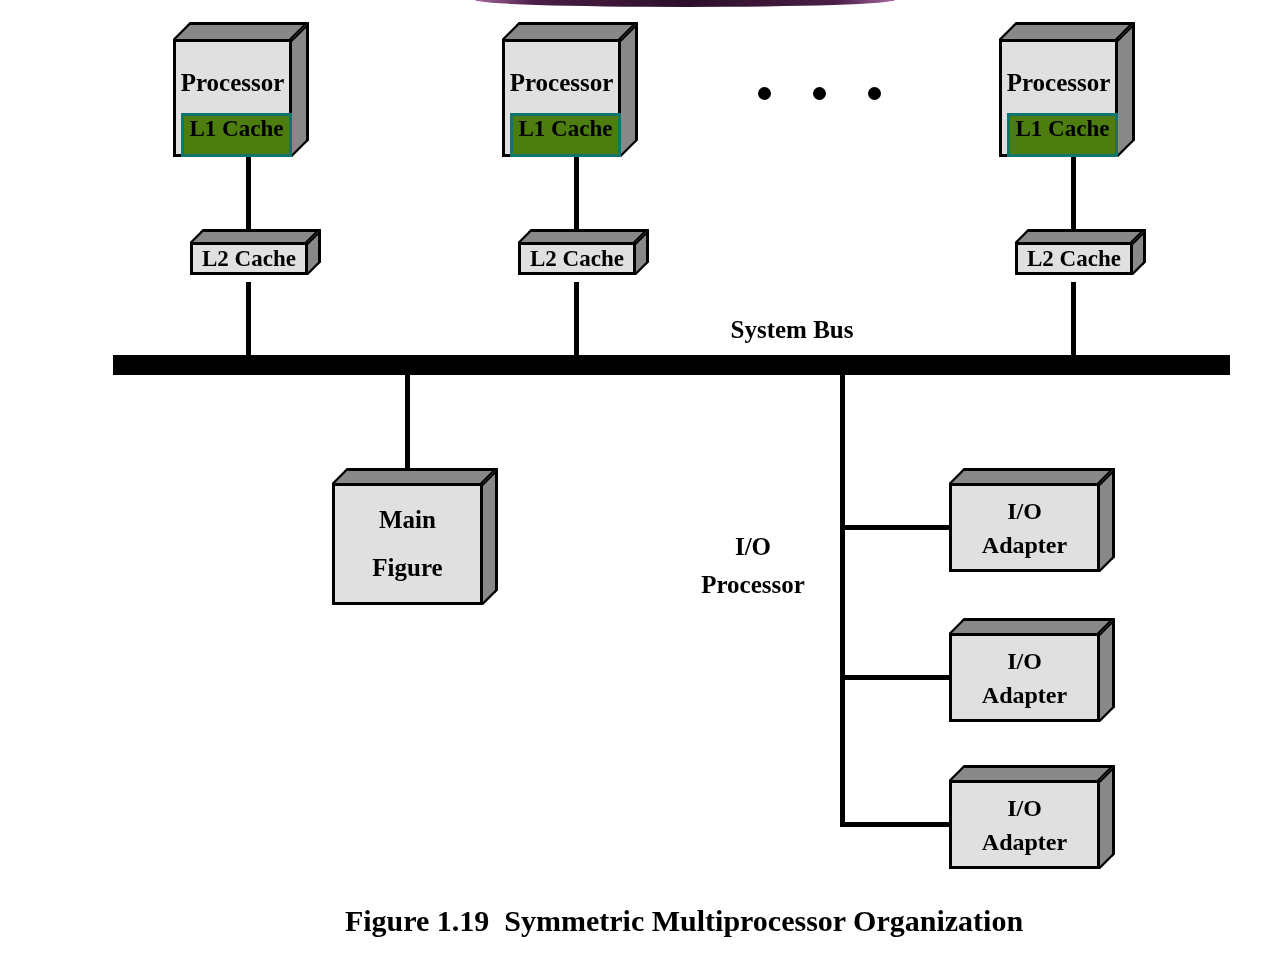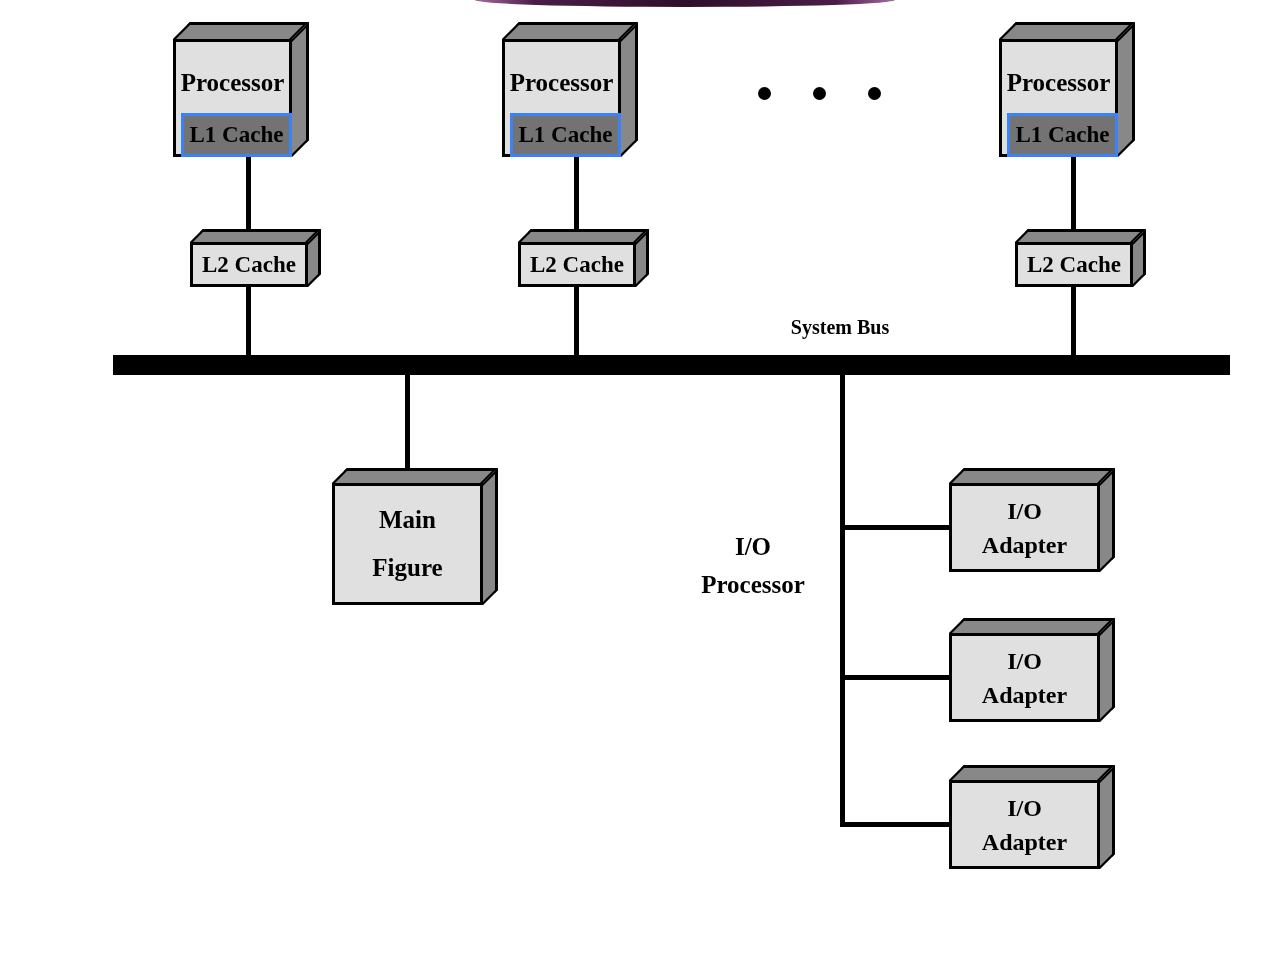--- a/index.html
+++ b/index.html
@@ -54,50 +54,50 @@
   .d15 .topf { top: -15px; height: 15px; }
   .d15 .sidef { width: 15px; }
   .d13 .topf { top: -13px; height: 13px; }
   .d13 .sidef { width: 13px; }
 
   .proc { width: 119px; height: 118px; }
   .proc .proc-label { margin-top: 27px; text-align: center; font-size: 25px; }
   .l1 {
     position: absolute; right: -3px; bottom: -3px;
     width: 111px; height: 44px;
-    background: #737373;
-    border: 3px solid #3b82f6;
-    box-sizing: border-box;
-    display: flex; align-items: center; justify-content: center;
+    background: #4d7c0f;
+    border: 3px solid #0f766e;
+    box-sizing: border-box;
+    display: flex; align-items: flex-start; justify-content: center;
     font-size: 23px;
   }
-  .l2 { width: 118px; height: 45px; }
+  .l2 { width: 118px; height: 33px; }
   .l2 .front { display: flex; align-items: center; justify-content: center; font-size: 23px; }
 
   .mem { width: 151px; height: 122px; }
   .mem .front {
     display: flex; flex-direction: column; align-items: center; justify-content: center;
     font-size: 25px; line-height: 36px; gap: 12px;
   }
   .adapter { width: 151px; height: 89px; }
   .adapter .front {
     display: flex; flex-direction: column; align-items: center; justify-content: center;
     font-size: 24px; line-height: 34px;
   }
 
   
   .vline, .hline, .bus { position: absolute; background: #000; z-index: 0; }
   .vline { width: 5px; }
   .hline { height: 5px; }
   .bus { left: 113px; top: 355px; width: 1117px; height: 20px; z-index: 1; }
 
   .bus-label {
-    position: absolute; left: 840px; top: 316px;
+    position: absolute; left: 792px; top: 316px;
     transform: translateX(-50%);
-    font-size: 20px; white-space: nowrap;
+    font-size: 25px; white-space: nowrap;
   }
   .iosub-label {
     position: absolute; left: 753px; top: 528px;
     transform: translateX(-50%);
     font-size: 25px; line-height: 38px;
     text-align: center;
   }
 
   .dots { position: absolute; left: 758px; top: 87px; display: flex; gap: 42px; }
   .dot { width: 13px; height: 13px; border-radius: 50%; background: #000; }
@@ -223,14 +223,15 @@
 
   <div class="b3 adapter d15" style="left:949px; top:780px;">
     <div class="topf"></div>
     <div class="sidef"></div>
     <div class="front">
       <span>I/O</span>
       <span>Adapter</span>
     </div>
   </div>
 
+  <div class="caption">Figure 1.19  Symmetric Multiprocessor Organization</div>
 
 </div>
 
 </body></html>

